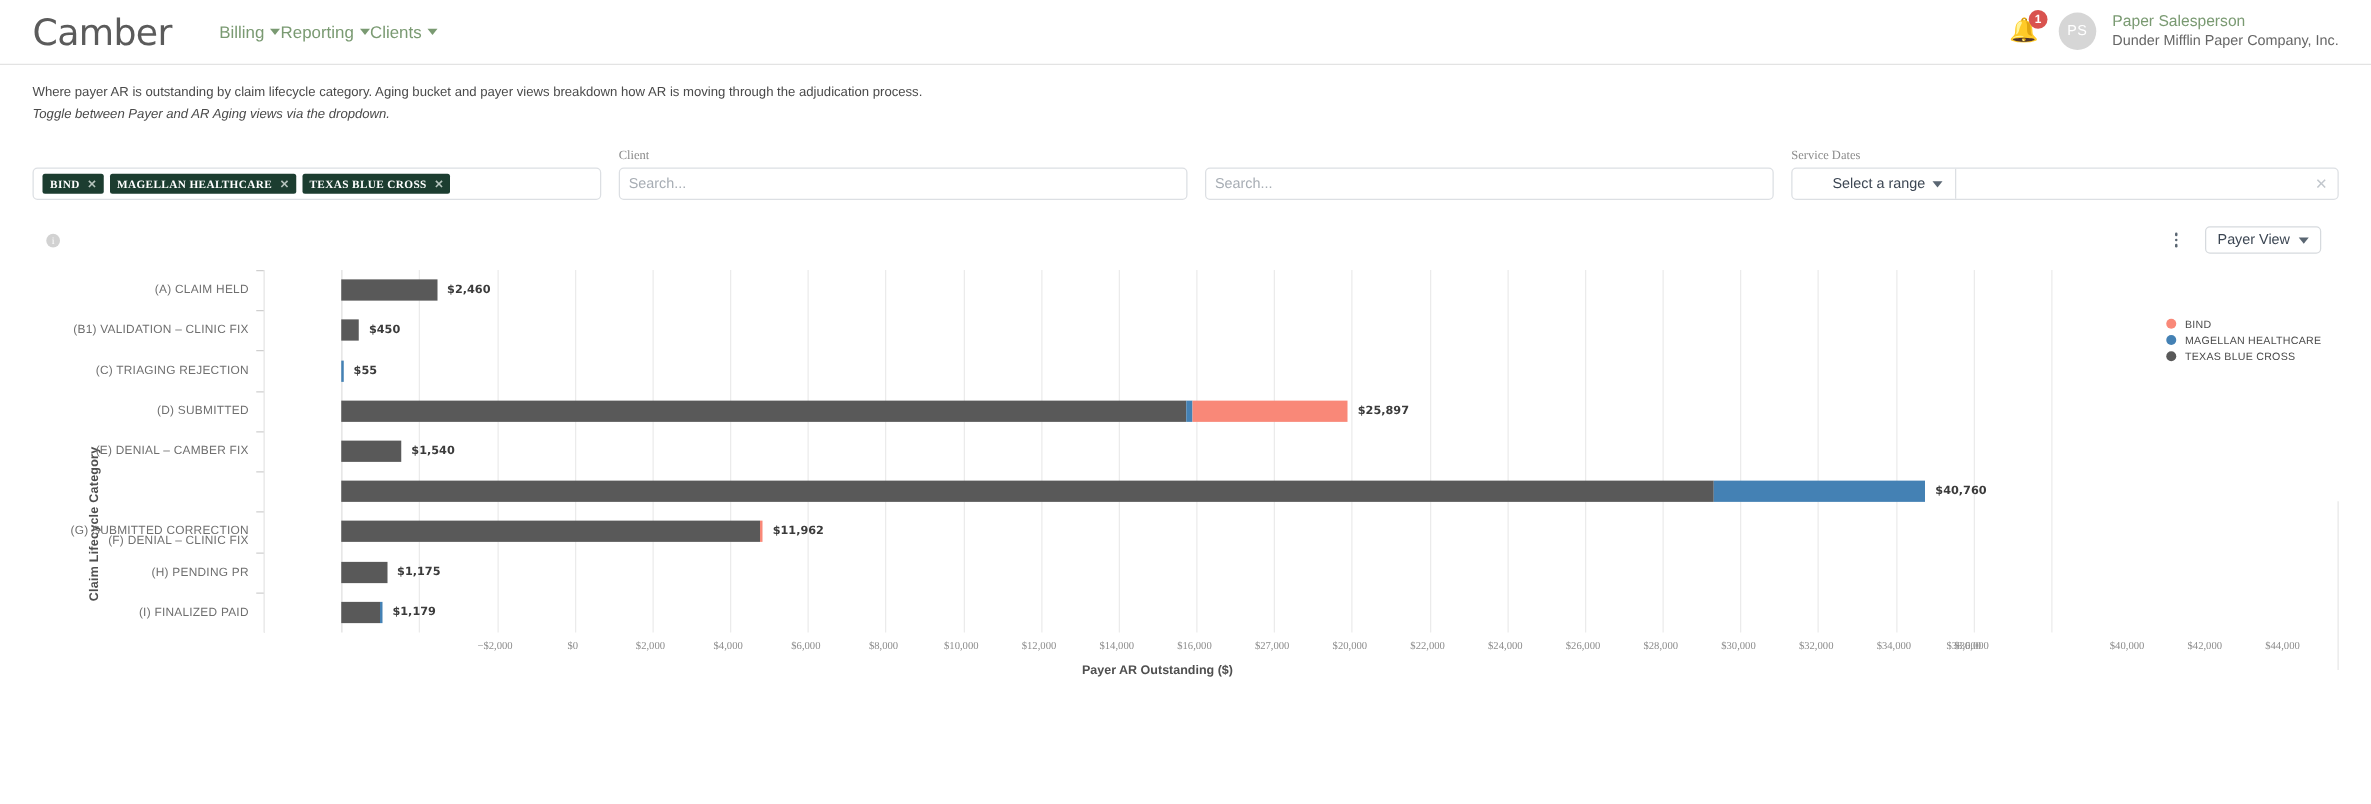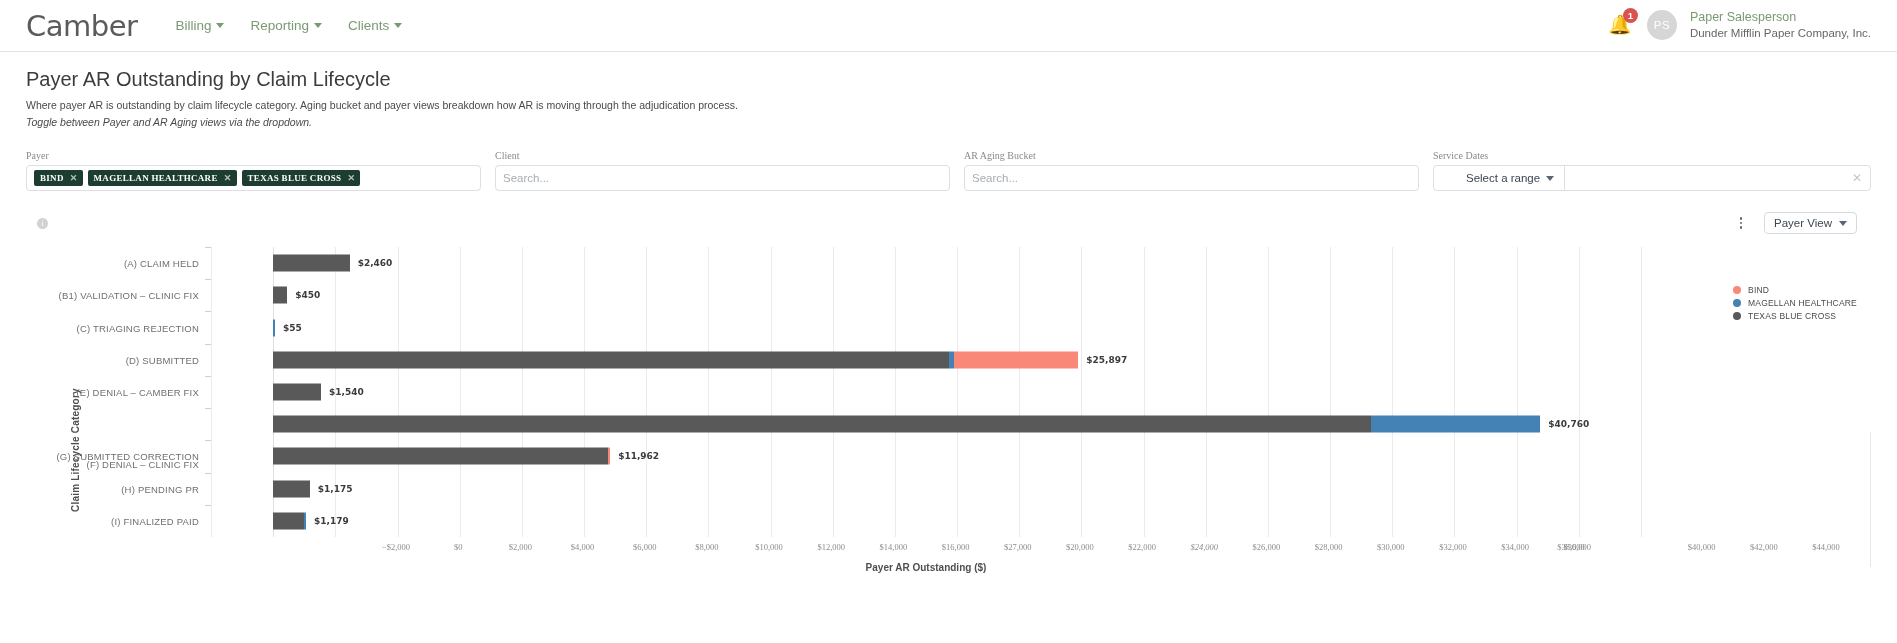--- a/index.html
+++ b/index.html
@@ -19,21 +19,21 @@
     border-bottom:1px solid #e3e3e3;
     display:flex; align-items:center;
     padding:0 26px 0 26px;
     position:relative;
   }
   .brand {
     font-size:29px; color:#5b5b5b; letter-spacing:-0.5px;
     font-family:"DejaVu Sans", sans-serif; font-weight:400;
     margin-right:38px;
   }
-  .navmenu { display:flex; align-items:center; gap:26px; }
+  .navmenu { display:flex; align-items:center; }
   .navitem {
     font-size:13.5px; color:#7a9a72; display:flex; align-items:center; gap:5px;
     cursor:pointer;
   }
   .caret {
     width:0;height:0;border-left:4px solid transparent;border-right:4px solid transparent;
     border-top:5px solid #7a9a72; display:inline-block;
   }
   .caret.dark { border-top-color:#5a6672; }
   .nav-right {
@@ -177,28 +177,26 @@
     </div>
     <div class="avatar">PS</div>
     <div class="userblock">
       <div class="uname">Paper Salesperson</div>
       <div class="uorg">Dunder Mifflin Paper Company, Inc.</div>
     </div>
   </div>
 </div>
 
 <div class="page">
-  <h1 class="page-title">Payer AR Outstanding by Claim Lifecycle</h1>
   <p class="page-desc">Where payer AR is outstanding by claim lifecycle category. Aging bucket and payer views breakdown how AR is moving through the adjudication process.</p>
   <p class="page-note">Toggle between Payer and AR Aging views via the dropdown.</p>
 
   <div class="filters">
 
     <div class="f-payer">
-      <div class="f-label">Payer</div>
       <div class="f-box" id="payer-chips">
           <div class="chip">
             <span>BIND</span>
             <span class="x">✕</span>
           </div>
           <div class="chip">
             <span>MAGELLAN HEALTHCARE</span>
             <span class="x">✕</span>
           </div>
           <div class="chip">
@@ -209,21 +207,20 @@
     </div>
 
     <div class="f-client">
       <div class="f-label">Client</div>
       <div class="f-box">
         <span class="ph">Search...</span>
       </div>
     </div>
 
     <div class="f-bucket">
-      <div class="f-label">AR Aging Bucket</div>
       <div class="f-box">
         <span class="ph">Search...</span>
       </div>
     </div>
 
     <div class="f-dates">
       <div class="f-label">Service Dates</div>
       <div class="daterow">
         <div class="daterange-btn">
           <span>Select a range</span>
@@ -346,21 +343,21 @@
         <div class="xtick" style="left: 371.522px;">$4,000</div>
         <div class="xtick" style="left: 433.696px;">$6,000</div>
         <div class="xtick" style="left: 495.87px;">$8,000</div>
         <div class="xtick" style="left: 558.043px;">$10,000</div>
         <div class="xtick" style="left: 620.217px;">$12,000</div>
         <div class="xtick" style="left: 682.391px;">$14,000</div>
         <div class="xtick" style="left: 744.565px;">$16,000</div>
         <div class="xtick" style="left: 806.739px;">$27,000</div>
         <div class="xtick" style="left: 868.913px;">$20,000</div>
         <div class="xtick" style="left: 931.087px;">$22,000</div>
-        <div class="xtick" style="left: 993.261px; font-style: italic;">$24,000</div>
+        <div class="xtick" style="left: 993.261px;">$24,000</div>
         <div class="xtick" style="left: 1055.43px;">$26,000</div>
         <div class="xtick" style="left: 1117.61px;">$28,000</div>
         <div class="xtick" style="left: 1179.78px;">$30,000</div>
         <div class="xtick" style="left: 1241.96px;">$32,000</div>
         <div class="xtick" style="left: 1304.13px;">$34,000</div>
         <div class="xtick" style="left: 1366.3px;">$36,000</div>
         <div class="xtick" style="left: 1360px;">$38,000</div>
         <div class="xtick" style="left: 1490.65px;">$40,000</div>
         <div class="xtick" style="left: 1552.83px;">$42,000</div>
         <div class="xtick" style="left: 1615px;">$44,000</div>

